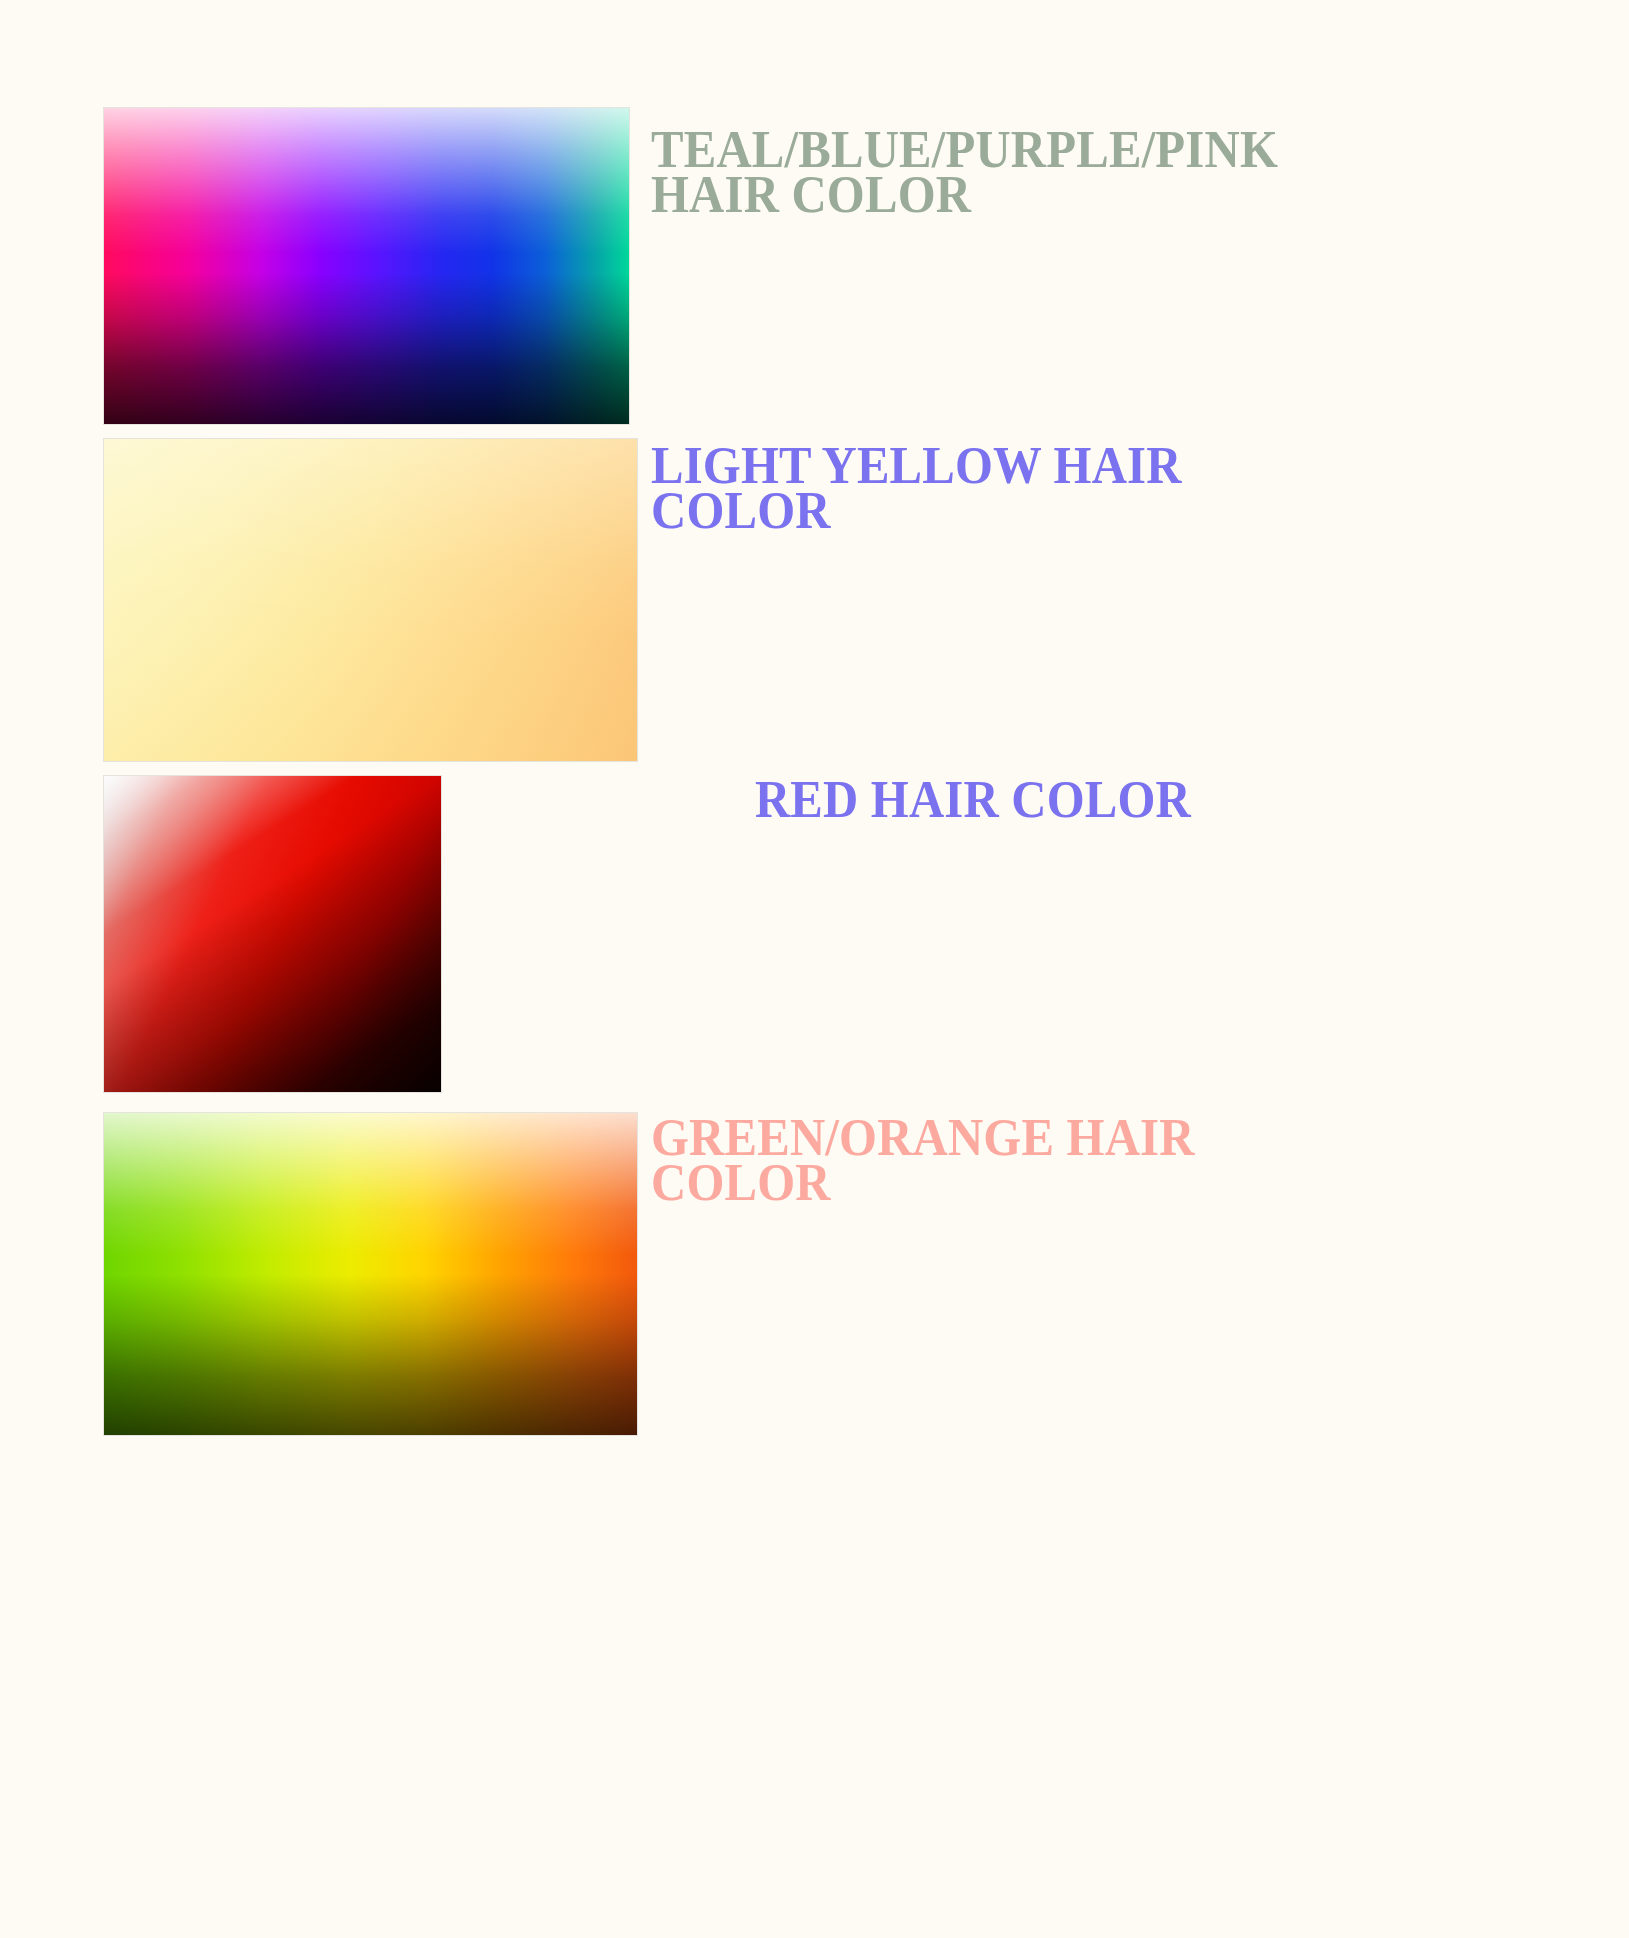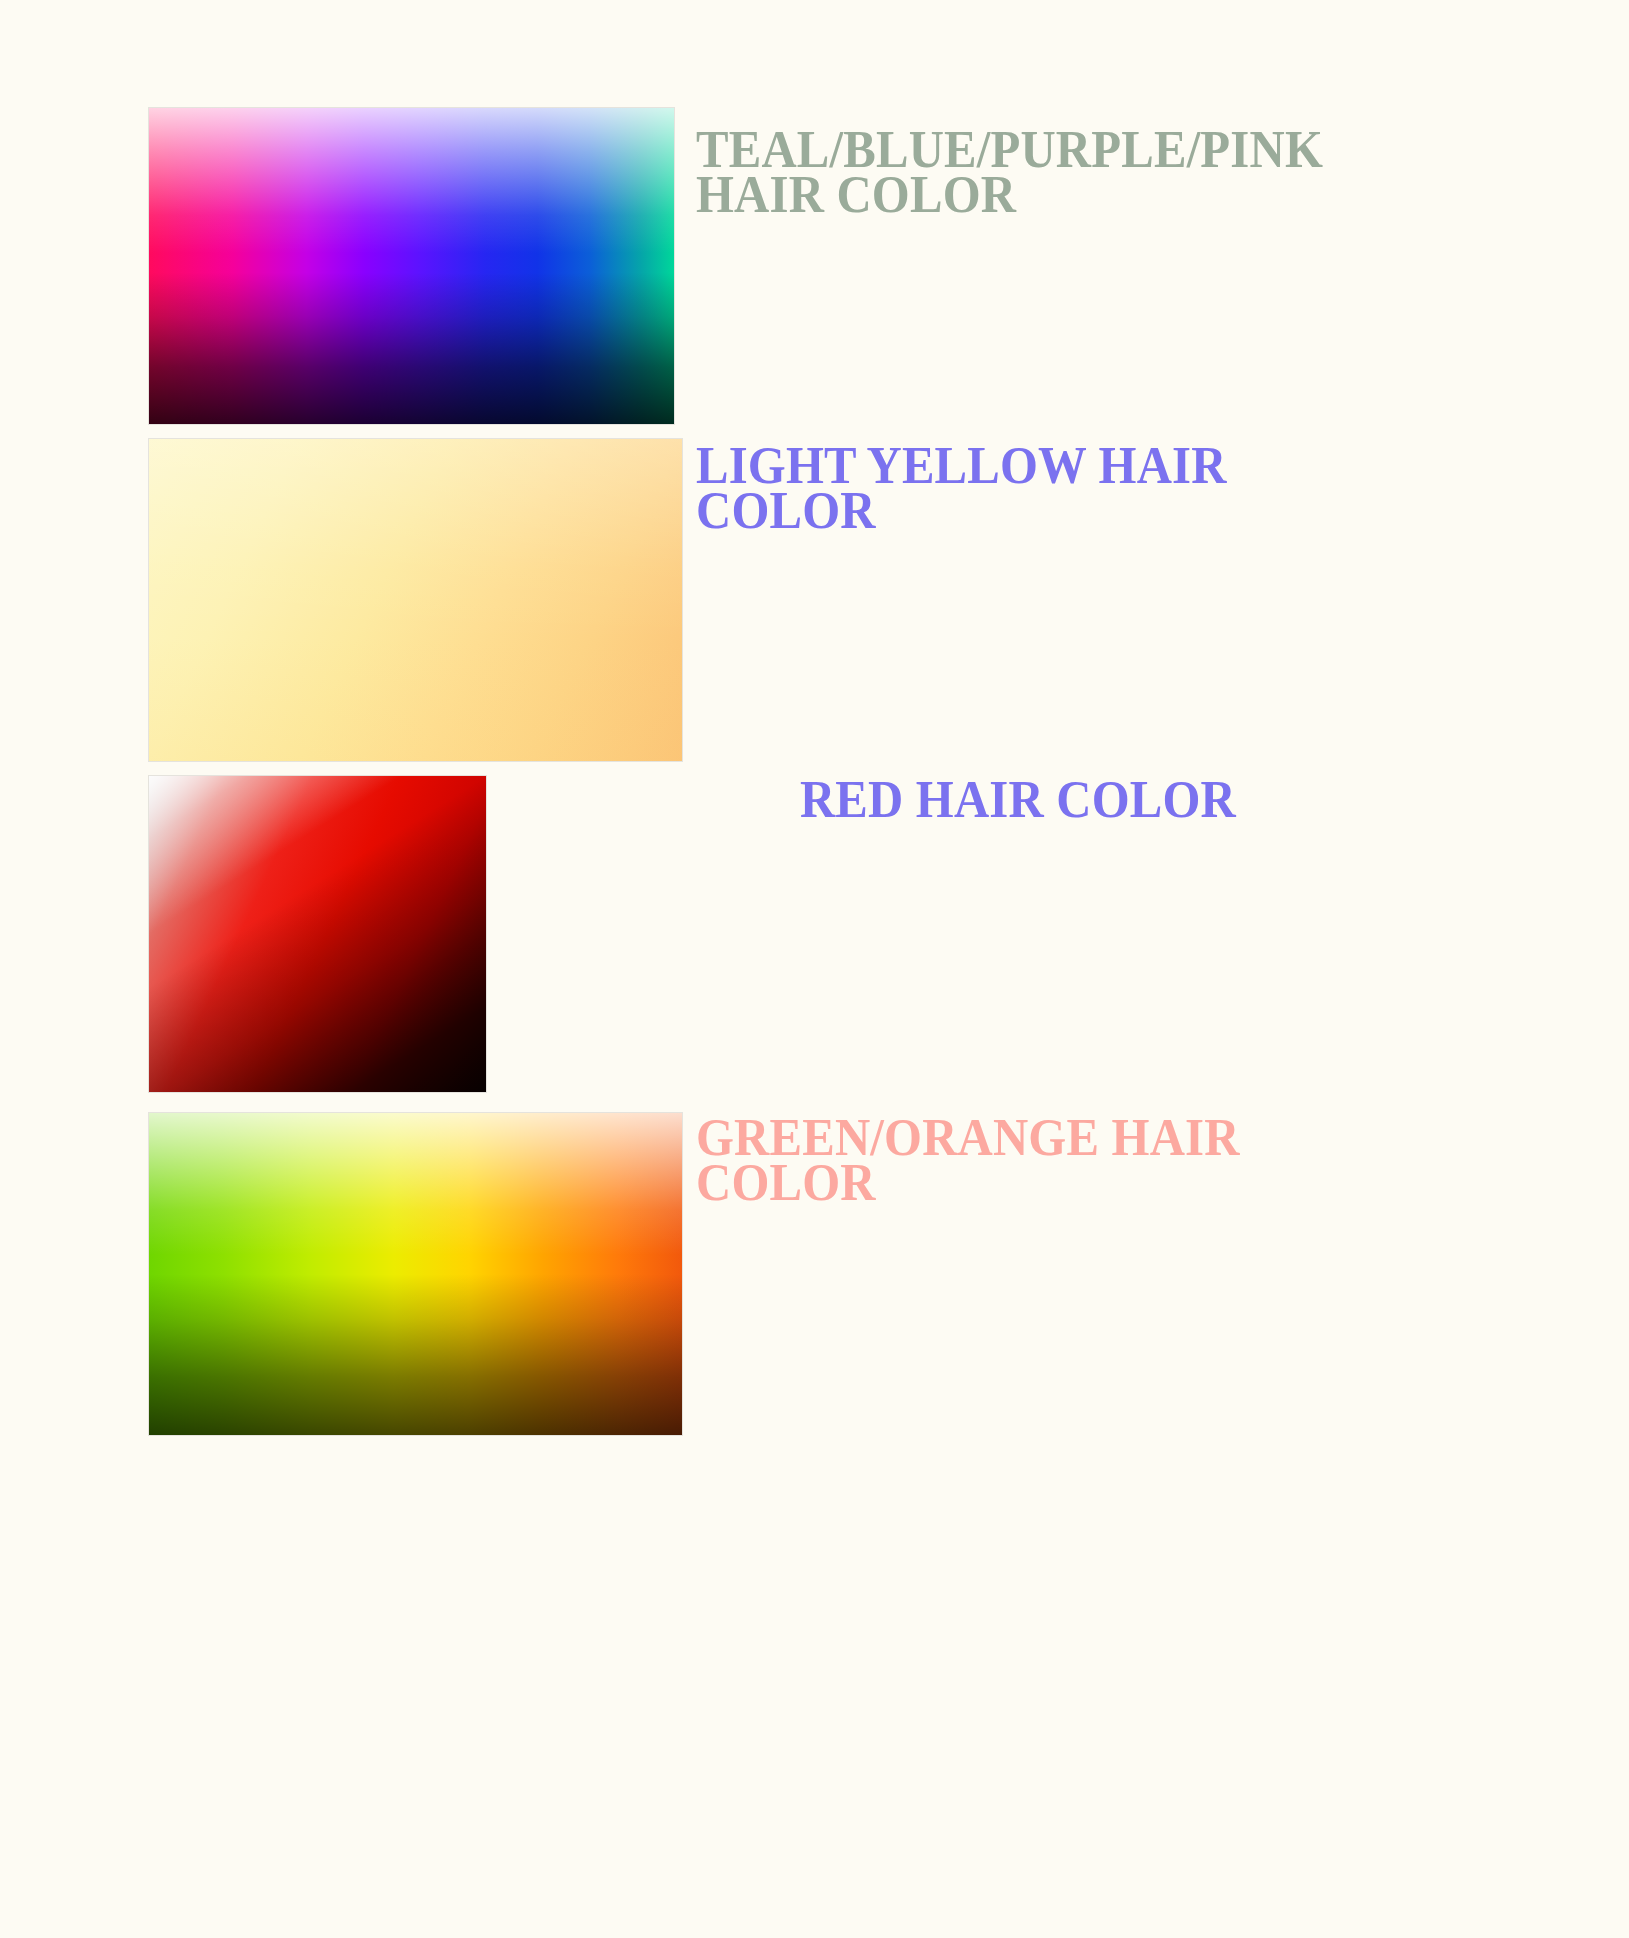--- a/index.html
+++ b/index.html
@@ -13,21 +13,20 @@
     background: #fdfbf3;
     font-family: "Liberation Serif", "DejaVu Serif", serif;
     overflow: hidden;
     position: relative;
   }
 
   .sheet {
     position: absolute;
     inset: 0;
     background: #fdfbf3;
-    margin-left: 45px;
   }
 
   
   .swatch-row {
     position: absolute;
     left: 0;
     top: 0;
   }
 
   .swatch {

